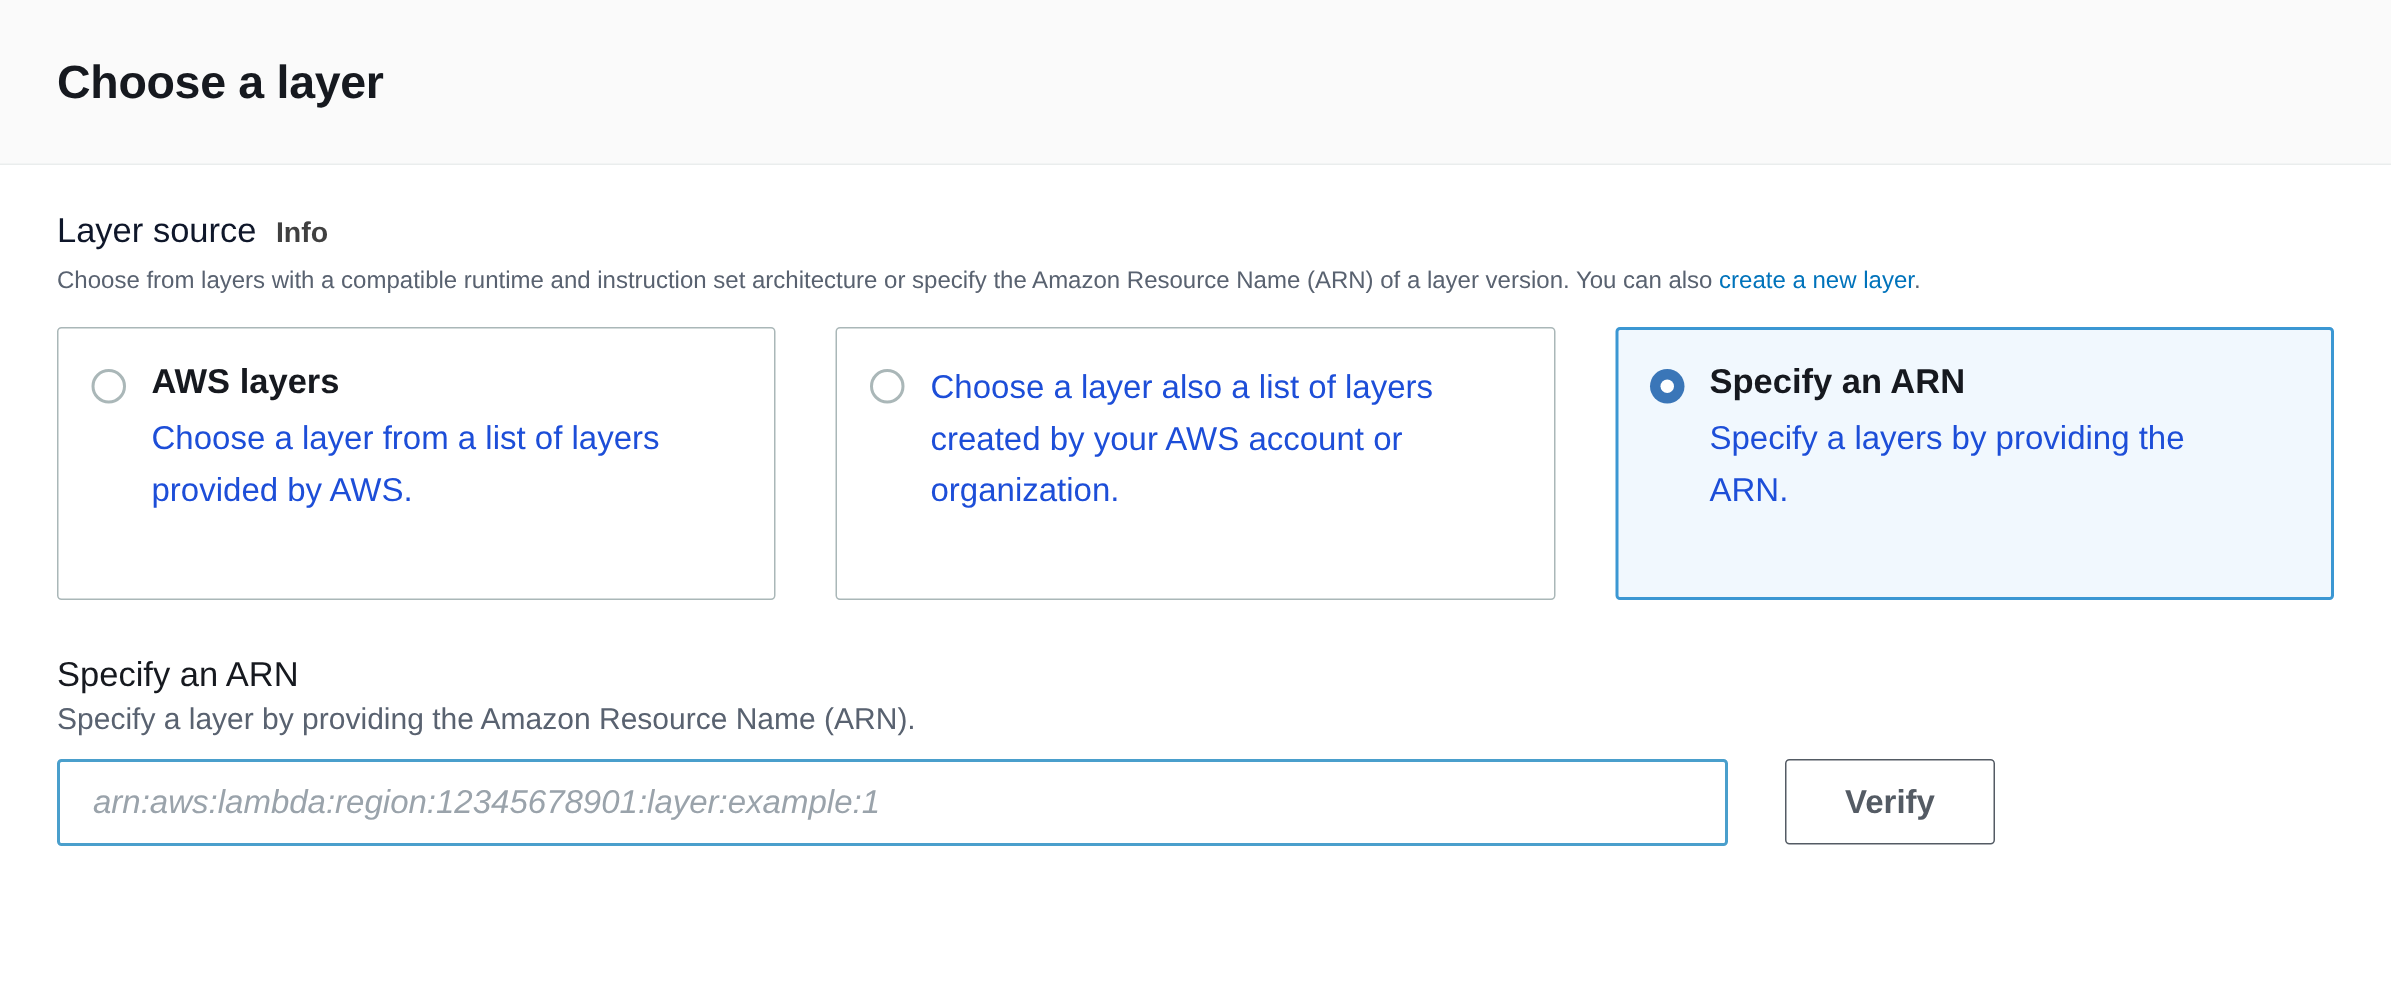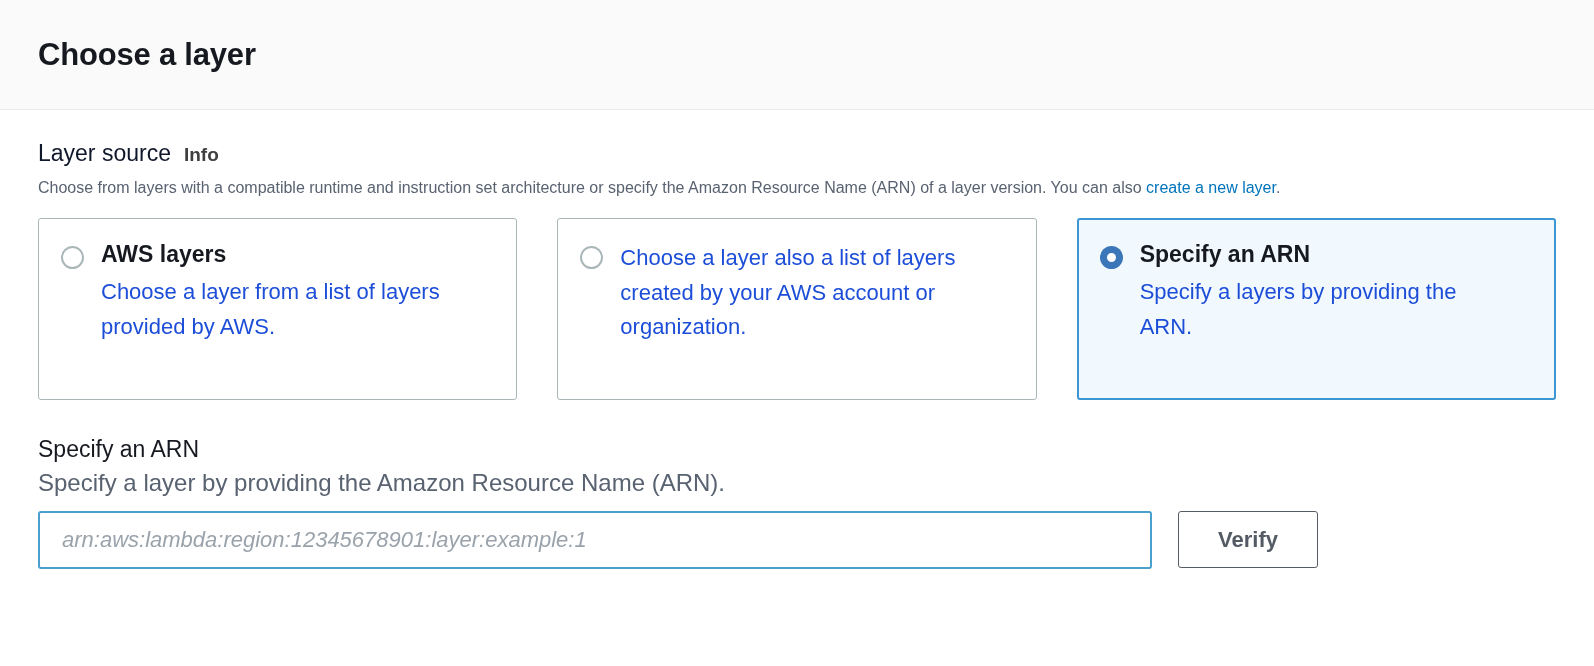--- a/index.html
+++ b/index.html
@@ -132,29 +132,29 @@
     max-width: 370px;
   }
 
   
   .section-label {
     font-size: 23px;
     color: #16191f;
     margin-bottom: 6px;
   }
   .section-desc {
-    font-size: 24px;
+    font-size: 20px;
     color: #596270;
     margin-bottom: 14px;
   }
 
   .input-row {
     display: flex;
     align-items: center;
-    gap: 26px;
+    gap: 38px;
   }
   .arn-input {
     width: 1114px;
     height: 58px;
     border: 2px solid #4a9fcc;
     border-radius: 3px;
     background: #ffffff;
     font-family: "Liberation Sans", sans-serif;
     font-size: 22px;
     color: #16191f;

